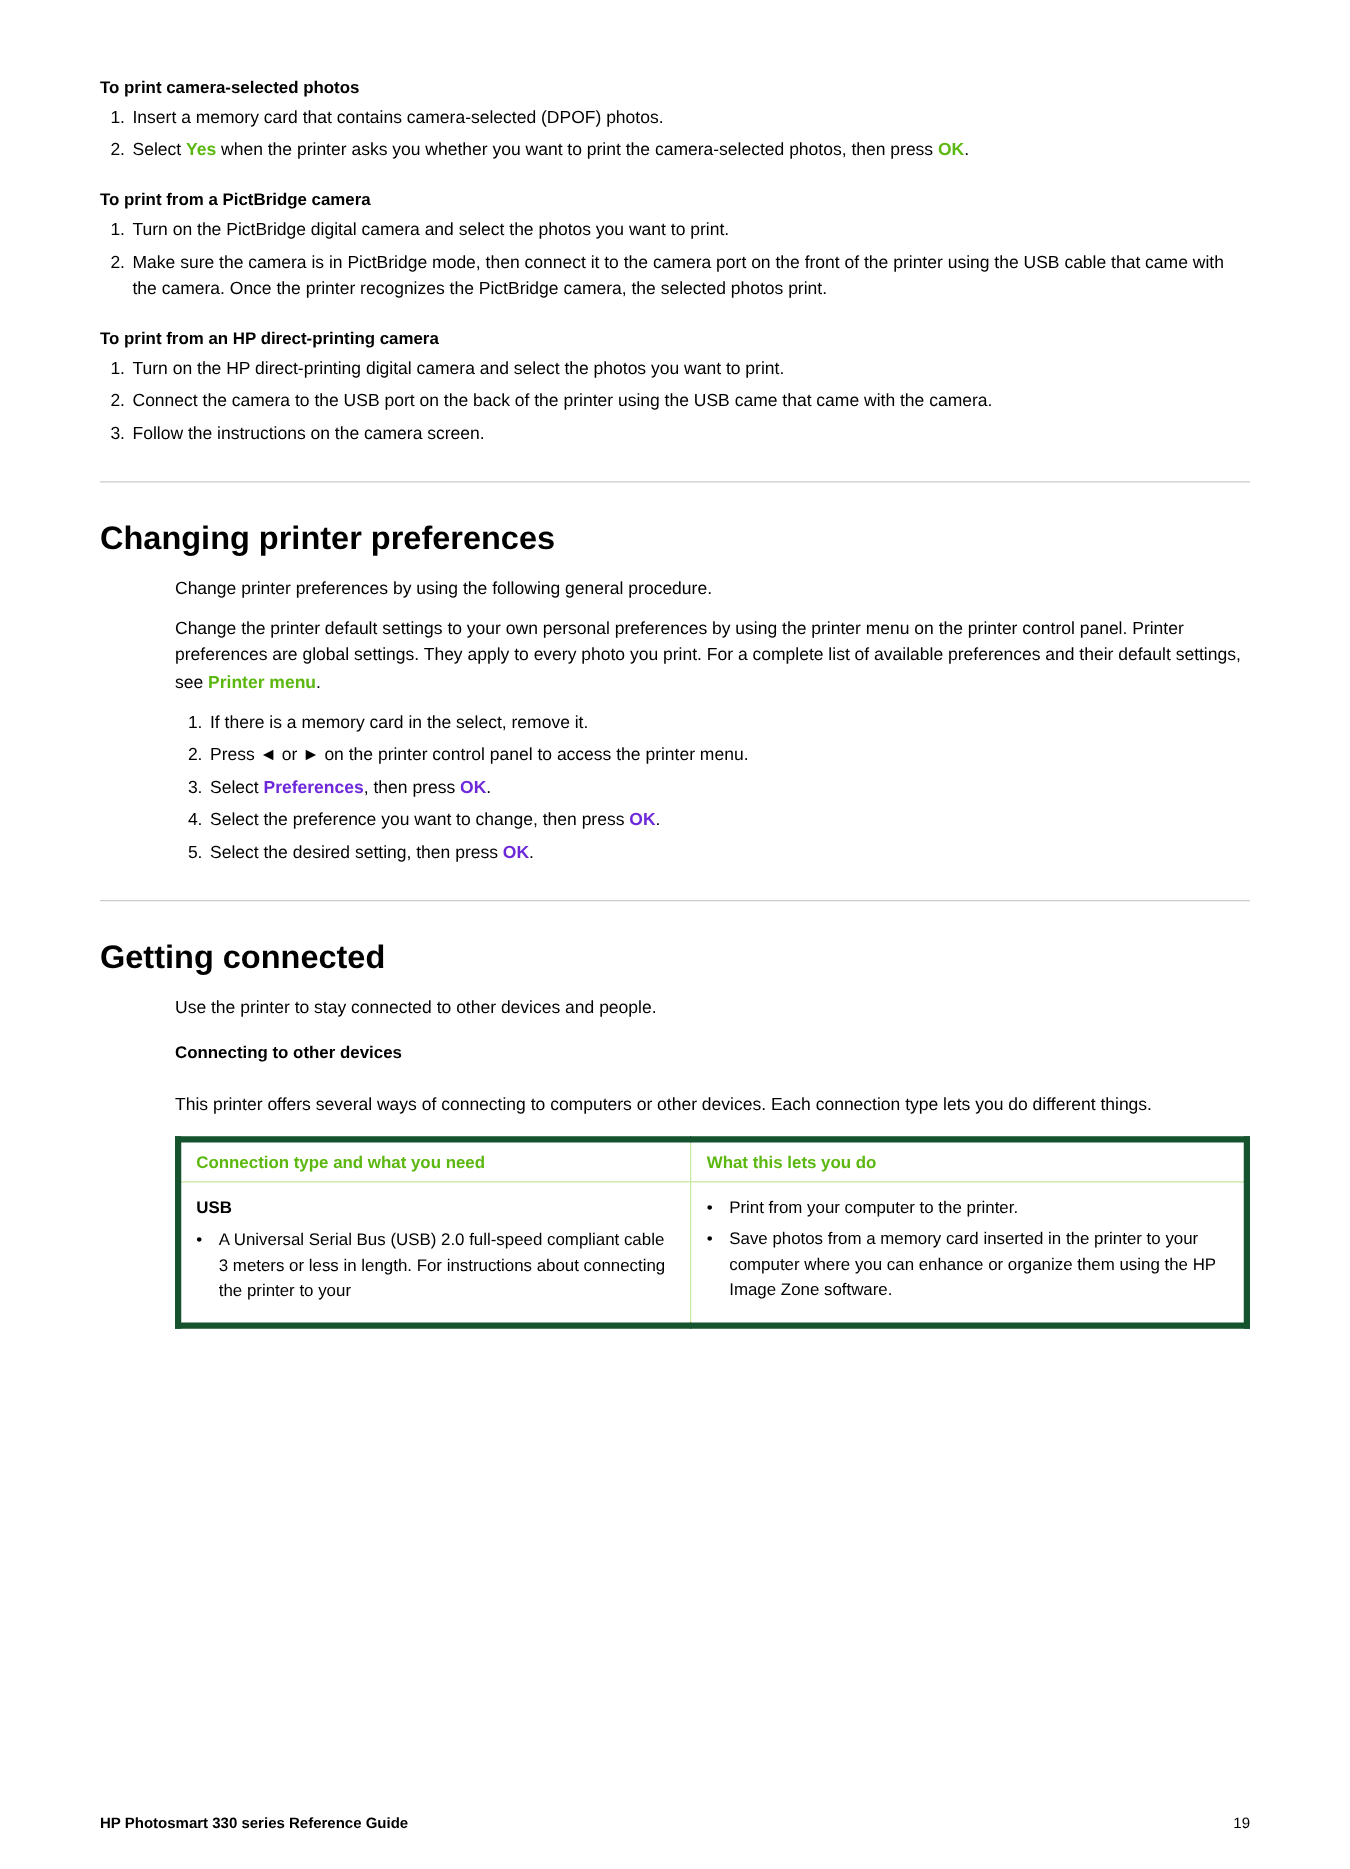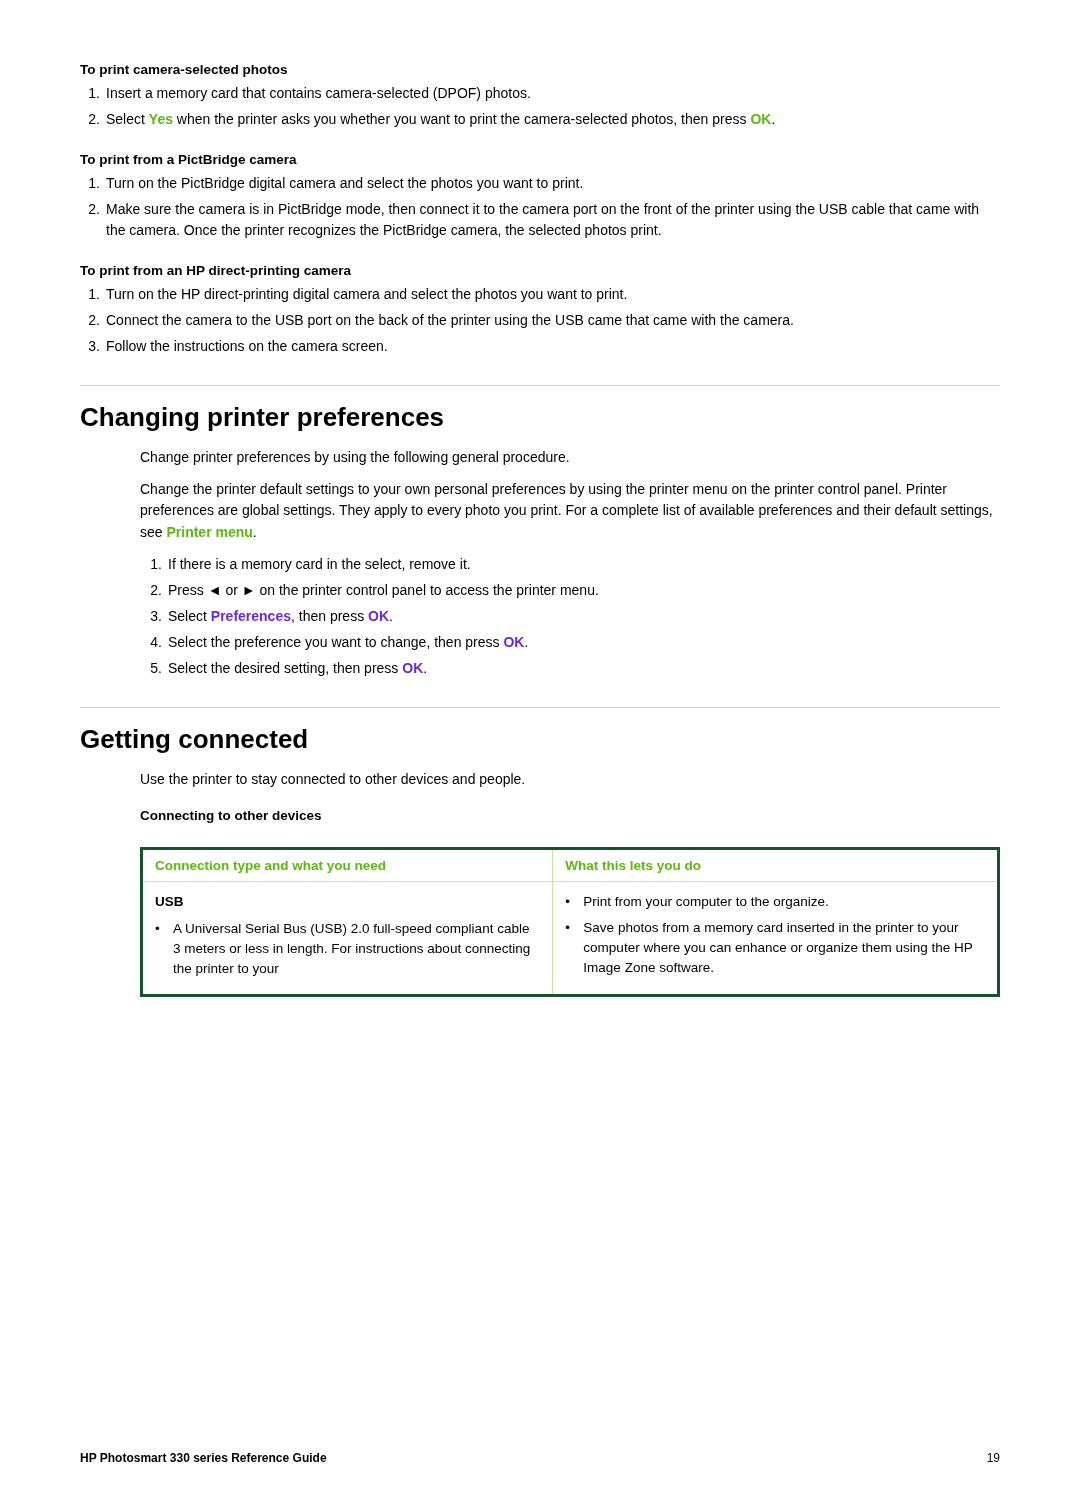--- a/index.html
+++ b/index.html
@@ -68,21 +68,21 @@
       margin: 22px 0 8px 0;
     }
 
     .main-heading {
       font-size: 26px;
       font-weight: bold;
       color: #000000;
       margin-top: 28px;
       margin-bottom: 14px;
       border-top: 1px solid #cccccc;
-      padding-top: 16px;
+      padding-top: 29px;
     }
 
     .body-text {
       line-height: 1.55;
       margin-bottom: 10px;
       padding-left: 60px;
     }
 
     .body-text-noindent {
       line-height: 1.55;
@@ -120,21 +120,21 @@
     .steps-list li .text {
       flex: 1;
     }
 
     
     .connection-table {
       width: calc(100% - 60px);
       margin-left: 60px;
       margin-top: 14px;
       border-collapse: collapse;
-      border: 3px solid #14532d;
+      border: 5px solid #14532d;
     }
 
     .connection-table th {
       background: #ffffff;
       color: #5cb811;
       font-weight: bold;
       font-size: 13.5px;
       padding: 8px 12px;
       text-align: left;
       border: 1px solid #c8e6a0;
@@ -285,20 +285,21 @@
       <span class="text">Select the desired setting, then press <strong class="bold-green">OK</strong>.</span>
     </li>
   </ol>
 
   <h2 class="main-heading">Getting connected</h2>
 
   <p class="body-text">Use the printer to stay connected to other devices and people.</p>
 
   <p class="sub-section-heading">Connecting to other devices</p>
 
+  <p class="body-text-noindent">This printer offers several ways of connecting to computers or other devices. Each connection type lets you do different things.</p>
 
   <table class="connection-table">
     <thead>
       <tr>
         <th class="col-left">Connection type and what you need</th>
         <th class="col-right">What this lets you do</th>
       </tr>
     </thead>
     <tbody>
       <tr>
@@ -306,21 +307,21 @@
           <p class="table-section-title">USB</p>
           <ul class="bullet-list">
             <li>
                 <span>A Universal Serial Bus (USB) 2.0 full-speed compliant cable 3 meters or less in length. For instructions about connecting the printer to your</span>
               </li>
           </ul>
         </td>
         <td class="col-right">
           <ul class="bullet-list">
             <li>
-                <span>Print from your computer to the organize.</span>
+                <span>Print from your computer to the printer.</span>
               </li>
             <li>
                 <span>Save photos from a memory card inserted in the printer to your computer where you can enhance or organize them using the HP Image Zone software.</span>
               </li>
           </ul>
         </td>
       </tr>
     </tbody>
   </table>
 

